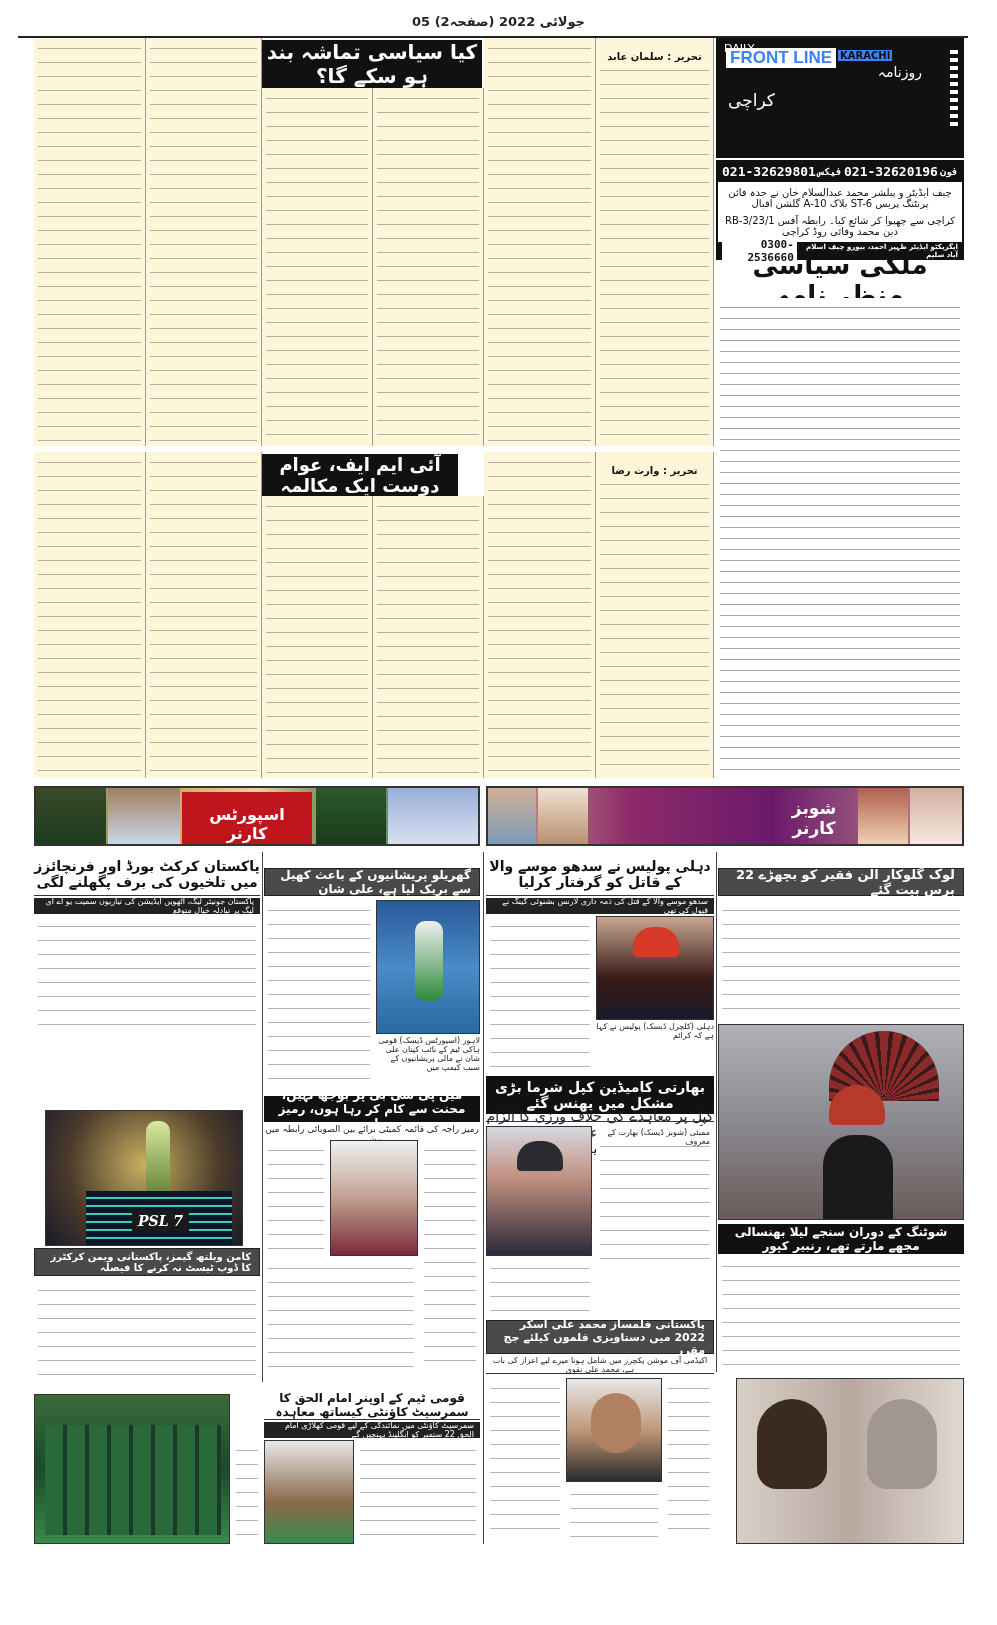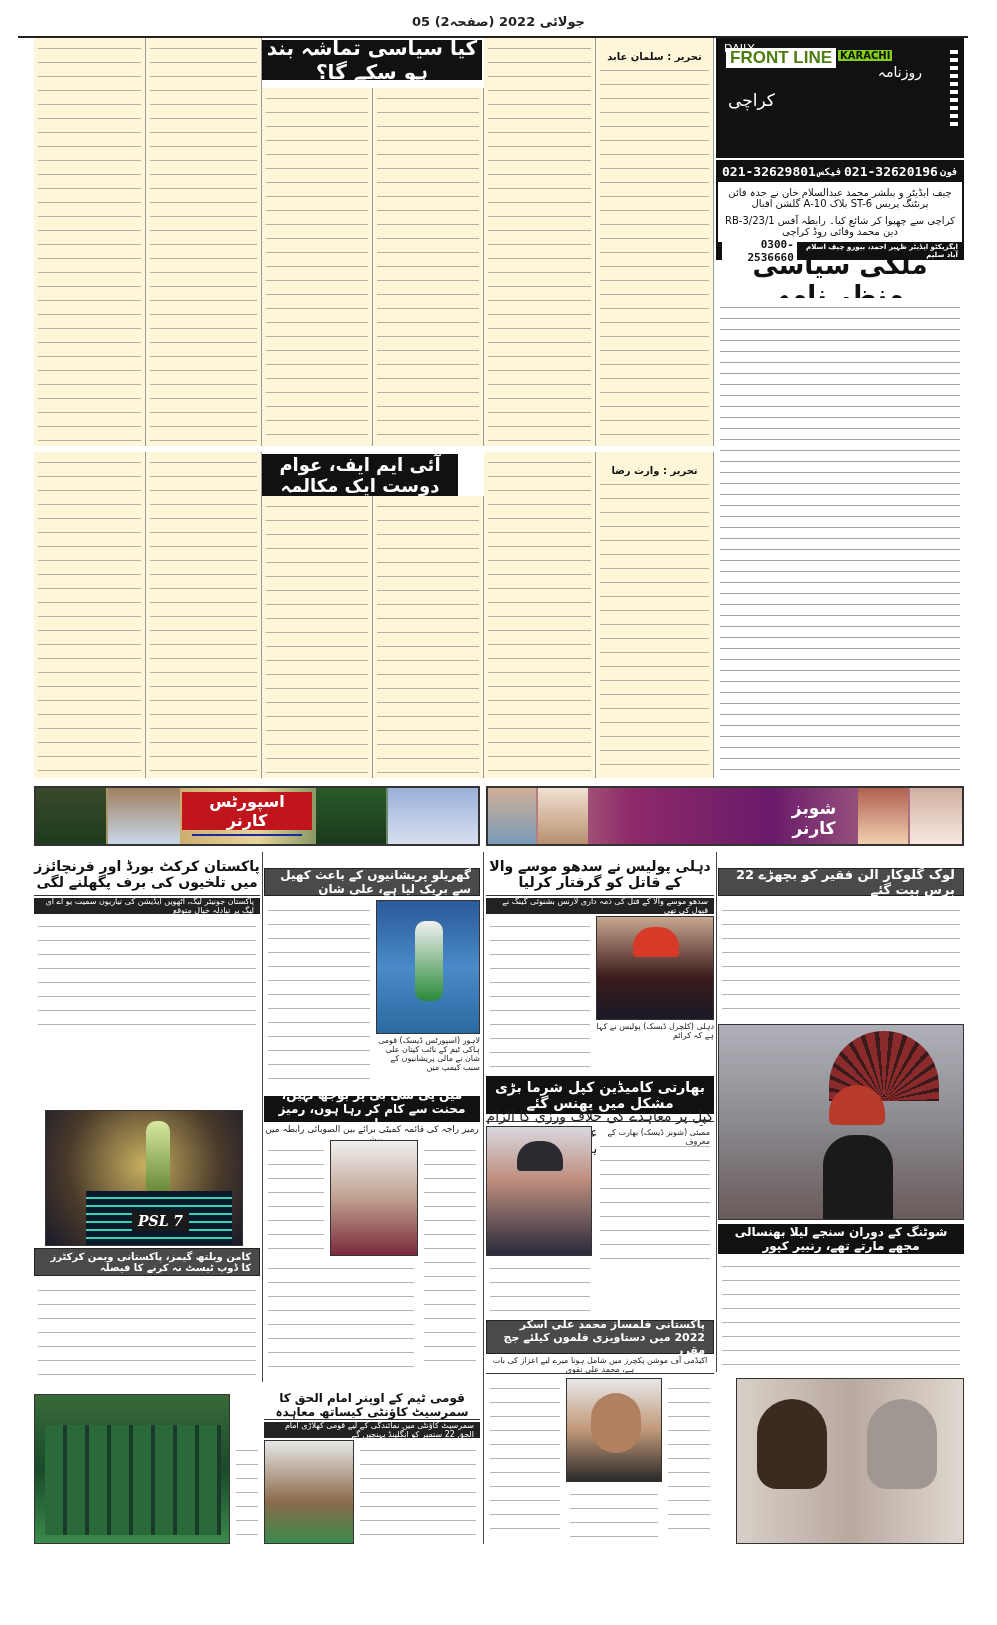--- a/index.html
+++ b/index.html
@@ -25,22 +25,22 @@
 .banner{border:2px solid #333;overflow:hidden}
 </style>
 </head>
 <body>
 
 <div class="abs date">05 جولائی 2022 (صفحہ2)</div>
 <div class="abs rule" style="top:36px"></div>
 
 <div class="abs masthead" style="left:716px;top:38px;width:248px;height:120px;">
   <div style="position:absolute;left:6px;top:2px;font-size:11px;">DAILY</div>
-  <div style="position:absolute;left:8px;top:8px;font-size:17px;font-weight:bold;color:#4d7c0f;background:#fff;padding:0 4px;font-family:'Liberation Sans',sans-serif">FRONT LINE</div>
-  <div style="position:absolute;left:120px;top:10px;font-size:10px;font-weight:bold;background:#84cc16;color:#111;padding:0 2px">KARACHI</div>
+  <div style="position:absolute;left:8px;top:8px;font-size:17px;font-weight:bold;color:#3b82f6;background:#fff;padding:0 4px;font-family:'Liberation Sans',sans-serif">FRONT LINE</div>
+  <div style="position:absolute;left:120px;top:10px;font-size:10px;font-weight:bold;background:#3b82f6;color:#111;padding:0 2px">KARACHI</div>
   <div style="position:absolute;right:40px;top:24px;font-size:14px;direction:rtl">روزنامہ</div>
   <div style="position:absolute;left:10px;top:50px;font-size:17px;direction:rtl">کراچی</div>
   <div style="position:absolute;right:4px;top:10px;width:8px;height:80px;background:repeating-linear-gradient(#fff 0 4px,#111 4px 8px)"></div>
 </div>
 <div class="abs phonebar" style="left:716px;top:160px;width:248px;height:22px;font-size:13px;">
   <span style="font-size:10px">فون</span>
   <span>021-32620196</span>
   <span style="font-size:10px">فیکس</span>
   <span>021-32629801</span>
 </div>
@@ -57,21 +57,21 @@
   <div class="lines dense"></div>
 </div>
 
 <div class="abs col" style="left:596px;top:38px;width:118px;height:408px;">
   <div class="byline">تحریر : سلمان عابد</div>
   <div class="lines" style="top:26px"></div>
 </div>
 <div class="abs col" style="left:484px;top:38px;width:112px;height:408px;">
     <div class="lines"></div>
   </div>
-<div class="abs blackhead" style="left:262px;top:40px;width:220px;height:40px;font-size:20px;">کیا سیاسی تماشہ بند ہو سکے گا؟</div>
+<div class="abs blackhead" style="left:262px;top:40px;width:220px;height:48px;font-size:20px;">کیا سیاسی تماشہ بند ہو سکے گا؟</div>
 <div class="abs col" style="left:373px;top:88px;width:111px;height:358px;">
     <div class="lines"></div>
   </div>
 <div class="abs col" style="left:262px;top:88px;width:111px;height:358px;">
     <div class="lines"></div>
   </div>
 <div class="abs col" style="left:146px;top:38px;width:116px;height:408px;">
     <div class="lines"></div>
   </div>
 <div class="abs col" style="left:34px;top:38px;width:112px;height:408px;">
@@ -96,21 +96,21 @@
     <div class="lines"></div>
   </div>
 <div class="abs col" style="left:34px;top:452px;width:112px;height:326px;">
     <div class="lines"></div>
   </div>
 
 <div class="abs banner" style="left:34px;top:786px;width:446px;height:60px;background:linear-gradient(90deg,#7a8a5a,#c9a86a 30%,#e8d49a 50%,#5a7a4a 70%,#9ab0c8);">
   <div style="position:absolute;left:0;top:0;width:70px;height:56px;background:linear-gradient(#3a4a2a,#1d3b1d)"></div>
   <div style="position:absolute;left:72px;top:0;width:72px;height:56px;background:linear-gradient(#a08060,#c8d8e8)"></div>
   <div style="position:absolute;left:146px;top:4px;width:130px;text-align:center">
-    <div style="color:#fff;background:#c0151c;font-weight:bold;font-size:16px;direction:rtl;display:inline-block;padding:0 6px">اسپورٹس کارنر</div>
+    <div style="color:#fff;background:#c0151c;font-weight:bold;font-size:16px;direction:rtl;display:inline-block;padding:13px 6px">اسپورٹس کارنر</div>
     <div style="height:2px;background:#1a2a9c;margin:4px 10px"></div>
     <div style="color:#c0151c;font-weight:bold;font-size:17px;font-family:'DejaVu Serif',serif">SPORTS</div>
   </div>
   <div style="position:absolute;left:280px;top:0;width:70px;height:56px;background:linear-gradient(#2a5a2a,#1a3a1a)"></div>
   <div style="position:absolute;left:352px;top:0;width:90px;height:56px;background:linear-gradient(#9ab0d8,#d8e0f0)"></div>
 </div>
 <div class="abs banner" style="left:486px;top:786px;width:478px;height:60px;background:linear-gradient(90deg,#c8a890,#8e2a6a 30%,#6a1a6a 60%,#c89090);">
   <div style="position:absolute;left:0;top:0;width:48px;height:56px;background:linear-gradient(#d0b098,#7a9ab8)"></div>
   <div style="position:absolute;left:50px;top:0;width:50px;height:56px;background:linear-gradient(#f0e0d0,#b89070)"></div>
   <div style="position:absolute;left:286px;top:10px;width:80px;text-align:center;color:#fff;font-weight:bold;font-size:17px;direction:rtl">شوبز کارنر</div>

